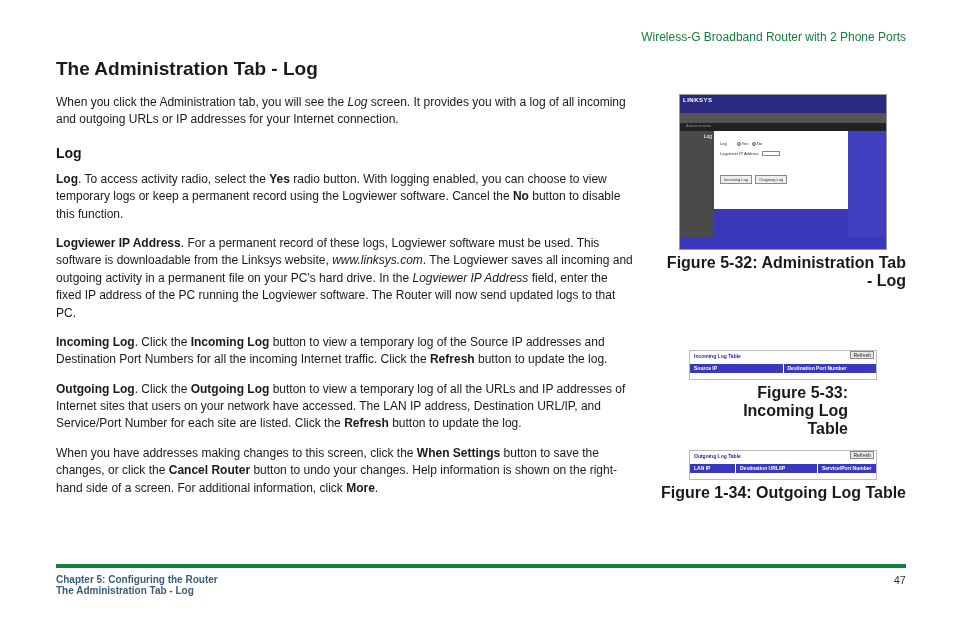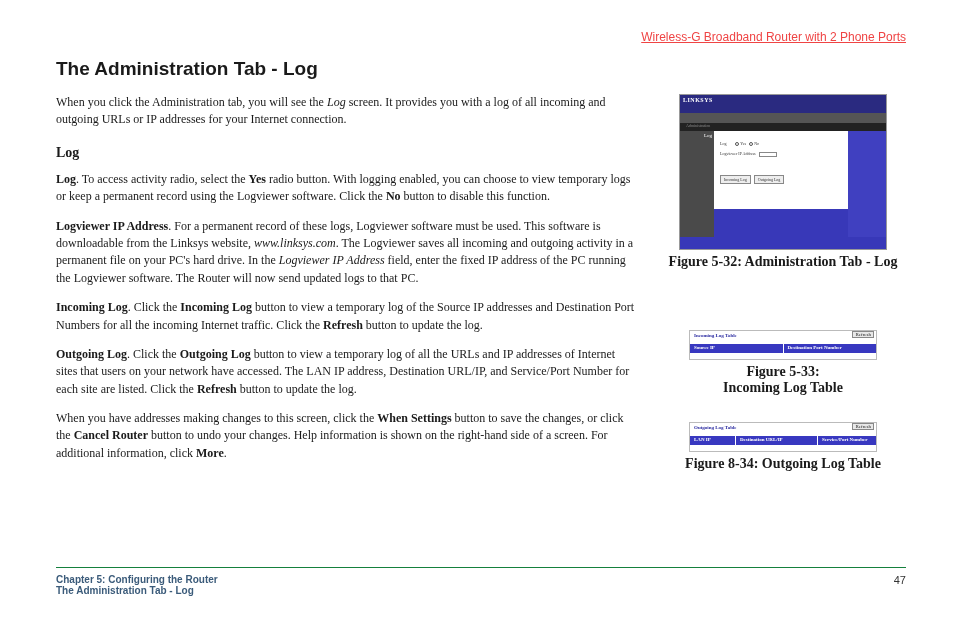--- a/index.html
+++ b/index.html
@@ -10,33 +10,31 @@
     font-family: Arial, Helvetica, sans-serif;
     color: #1a1a1a;
     position: relative;
     padding: 30px 48px 24px 56px;
   }
   .header-product {
     position: absolute;
     top: 30px;
     right: 48px;
     font-size: 12px;
-    color: #ef4444;
-    text-decoration: underline;
+    color: #15803d;
   }
   .page-title {
     font-size: 19px;
     font-weight: bold;
     margin-top: 28px;
     margin-bottom: 14px;
   }
   .content-grid {
     display: flex;
     gap: 24px;
-    font-family: Liberation Serif, serif;
   }
   .main-col {
     flex: 0 0 580px;
   }
   .side-col {
     flex: 1;
     padding-top: 0;
   }
   .intro {
     font-size: 12px;
@@ -50,34 +48,34 @@
   }
   .para {
     font-size: 12px;
     line-height: 1.45;
     margin-bottom: 12px;
   }
   .bold { font-weight: bold; }
   .ital { font-style: italic; }
 
   .fig-caption {
-    font-size: 14px;
-    font-weight: bold;
-    text-align: center;
+    font-size: 16px;
+    font-weight: bold;
+    text-align: right;
     margin-top: 4px;
     margin-bottom: 22px;
   }
 
   
   .footer {
     position: absolute;
     left: 56px;
     right: 48px;
     bottom: 22px;
-    border-top: 1px solid #15803d;
+    border-top: 4px solid #15803d;
     padding-top: 6px;
     display: flex;
     justify-content: space-between;
     align-items: flex-start;
   }
   .footer-left div {
     font-size: 10px;
     font-weight: bold;
     color: #3b5b7a;
   }
@@ -179,21 +177,21 @@
 <div class="content-grid">
   <div class="main-col">
 
     <p class="intro">
       <span>When you click the Administration tab, you will see the </span><span class="ital">Log</span><span> screen. It provides you with a log of all incoming and outgoing URLs or IP addresses for your Internet connection.</span>
     </p>
 
     <div class="section-h">Log</div>
 
     <p class="para">
-      <span class="bold">Log</span><span>. To access activity radio, select the </span><span class="bold">Yes</span><span> radio button. With logging enabled, you can choose to view temporary logs or keep a permanent record using the Logviewer software. Click the </span><span class="bold">No</span><span> button to disable this function.</span>
+      <span class="bold">Log</span><span>. To access activity radio, select the </span><span class="bold">Yes</span><span> radio button. With logging enabled, you can choose to view temporary logs or keep a permanent record using the Logviewer software. Cancel the </span><span class="bold">No</span><span> button to disable this function.</span>
     </p>
 
     <p class="para">
       <span class="bold">Logviewer IP Address</span><span>. For a permanent record of these logs, Logviewer software must be used. This software is downloadable from the Linksys website, </span><span class="ital">www.linksys.com</span><span>. The Logviewer saves all incoming and outgoing activity in a permanent file on your PC's hard drive. In the </span><span class="ital">Logviewer IP Address</span><span> field, enter the fixed IP address of the PC running the Logviewer software. The Router will now send updated logs to that PC.</span>
     </p>
 
     <p class="para">
       <span class="bold">Incoming Log</span><span>. Click the </span><span class="bold">Incoming Log</span><span> button to view a temporary log of the Source IP addresses and Destination Port Numbers for all the incoming Internet traffic. Click the </span><span class="bold">Refresh</span><span> button to update the log.</span>
     </p>
 
@@ -242,33 +240,33 @@
 
     <div class="fig-small fig33-wrap">
       <div class="title">Incoming Log Table</div>
       <div class="refresh">Refresh</div>
       <div class="hdr">
         <div>Source IP</div>
         <div>Destination Port Number</div>
       </div>
       <div class="body"></div>
     </div>
-    <div class="fig-caption" style="width:130px;margin:4px auto 26px;">Figure 5-33: Incoming Log Table</div>
+    <div class="fig-caption" style="width:130px;margin:4px auto 12px;">Figure 5-33: Incoming Log Table</div>
 
     <div class="fig-small fig34-wrap">
       <div class="title">Outgoing Log Table</div>
       <div class="refresh">Refresh</div>
       <div class="hdr">
         <div>LAN IP</div>
         <div>Destination URL/IP</div>
         <div>Service/Port Number</div>
       </div>
       <div class="body"></div>
     </div>
-    <div class="fig-caption">Figure 8-34: Outgoing Log Table</div>
+    <div class="fig-caption">Figure 1-34: Outgoing Log Table</div>
 
   </div>
 </div>
 
 <div class="footer">
   <div class="footer-left">
     <div>Chapter 5: Configuring the Router</div>
     <div>The Administration Tab - Log</div>
   </div>
   <div class="footer-right">47</div>

